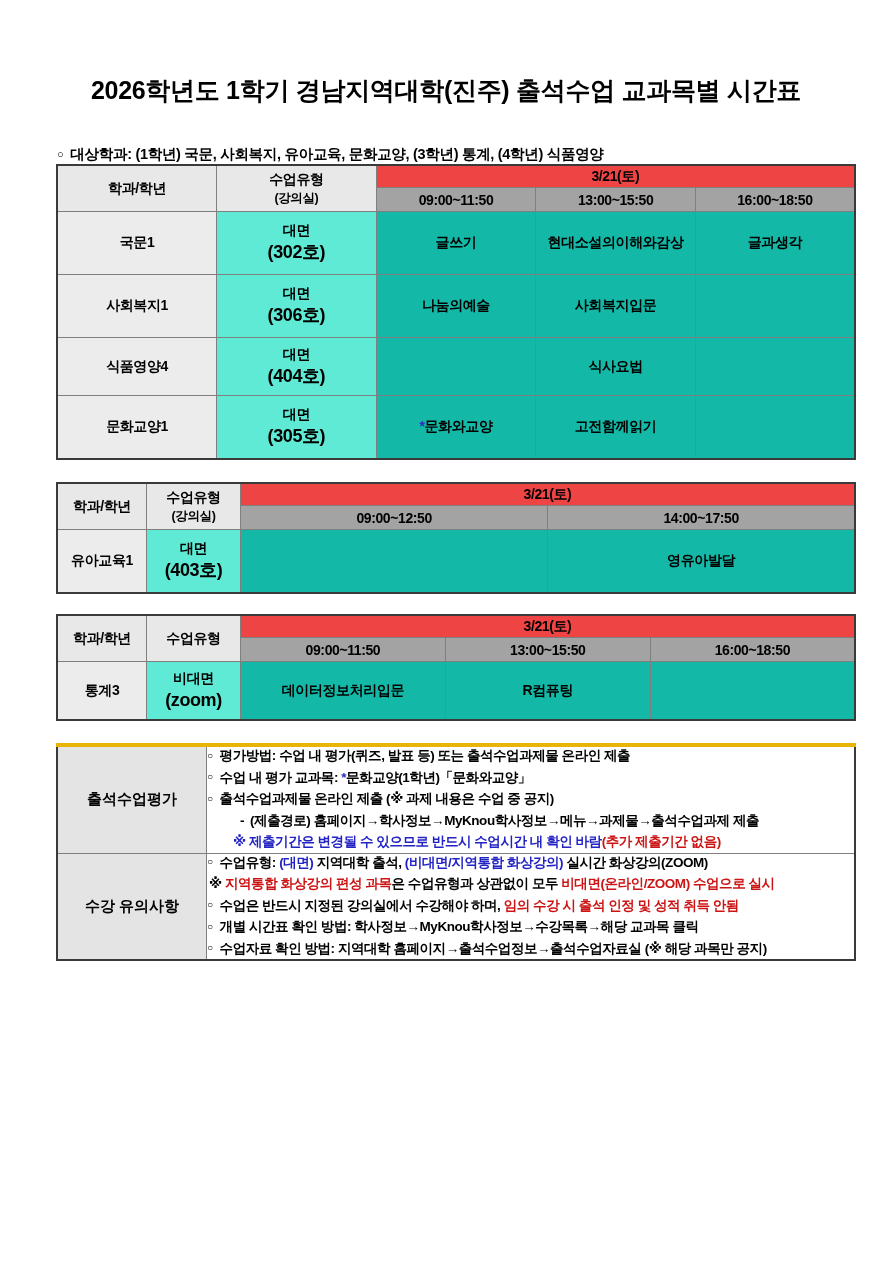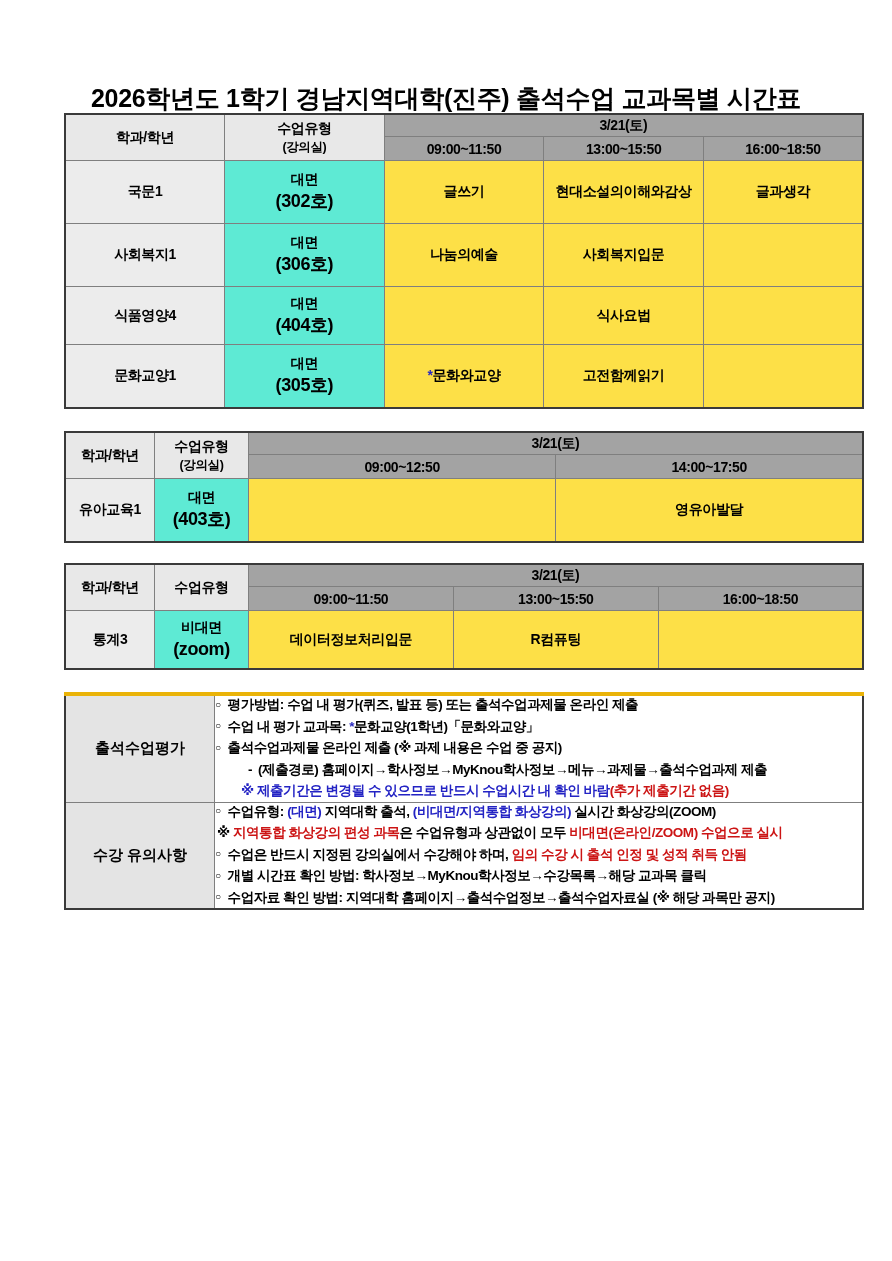--- a/index.html
+++ b/index.html
@@ -13,21 +13,21 @@
     height: 1261px;
     font-family: "Liberation Sans", "DejaVu Sans", sans-serif;
     color: #000000;
     position: relative;
     overflow: hidden;
   }
   .page {
     width: 892px;
     height: 1261px;
     box-sizing: border-box;
-    padding: 16px;
+    padding: 8px;
     position: relative;
   }
 
   
   .doc-title {
     text-align: center;
     font-size: 25px;
     font-weight: bold;
     letter-spacing: -0.3px;
     margin: 0;
@@ -84,21 +84,21 @@
     font-weight: bold;
     height: 44px;
   }
   .hd-gray .sub {
     display: block;
     font-size: 12.5px;
     font-weight: bold;
     margin-top: 1px;
   }
   .hd-date {
-    background: #a3a3a3;
+    background: #ef4444;
     height: 21px;
     font-size: 14px;
     font-weight: bold;
   }
   .hd-time {
     background: #a3a3a3;
     height: 23px;
     font-size: 13.5px;
     font-weight: bold;
   }
@@ -113,21 +113,21 @@
     font-size: 13px;
     font-weight: bold;
     line-height: 1.35;
   }
   .row-type .rm {
     display: block;
     font-size: 18px;
     font-weight: bold;
   }
   .cls {
-    background: #fde047;
+    background: #14b8a6;
     font-size: 14.5px;
     font-weight: bold;
     letter-spacing: -0.4px;
   }
   .r-tall td { height: 62px; }
   .r-mid  td { height: 57px; }
   .star { color: #2a2ac0; font-weight: bold; }
 
   .gap-a { height: 22px; }
   .gap-b { height: 20px; }
@@ -187,20 +187,23 @@
   .red  { color: #cc1414; }
   .note-body .nline:first-child { padding-top: 2px; }
 </style>
 </head>
 <body>
 
 <div class="page">
 
   <h1 class="doc-title">2026학년도 1학기 경남지역대학(진주) 출석수업 교과목별 시간표</h1>
 
+  <p class="subtitle">
+    <span class="circ">○</span><span>대상학과: (1학년) 국문, 사회복지, 유아교육, 문화교양, (3학년) 통계, (4학년) 식품영양</span>
+  </p>
 
   <div class="tbl-wrap">
     <table class="sched">
       <tbody>
           <tr>
         <td class="hd-gray outer-t outer-l" rowspan="2">
           <span>학과/학년</span>
         </td>
         <td class="hd-gray outer-t" rowspan="2">
           <span>수업유형</span>

